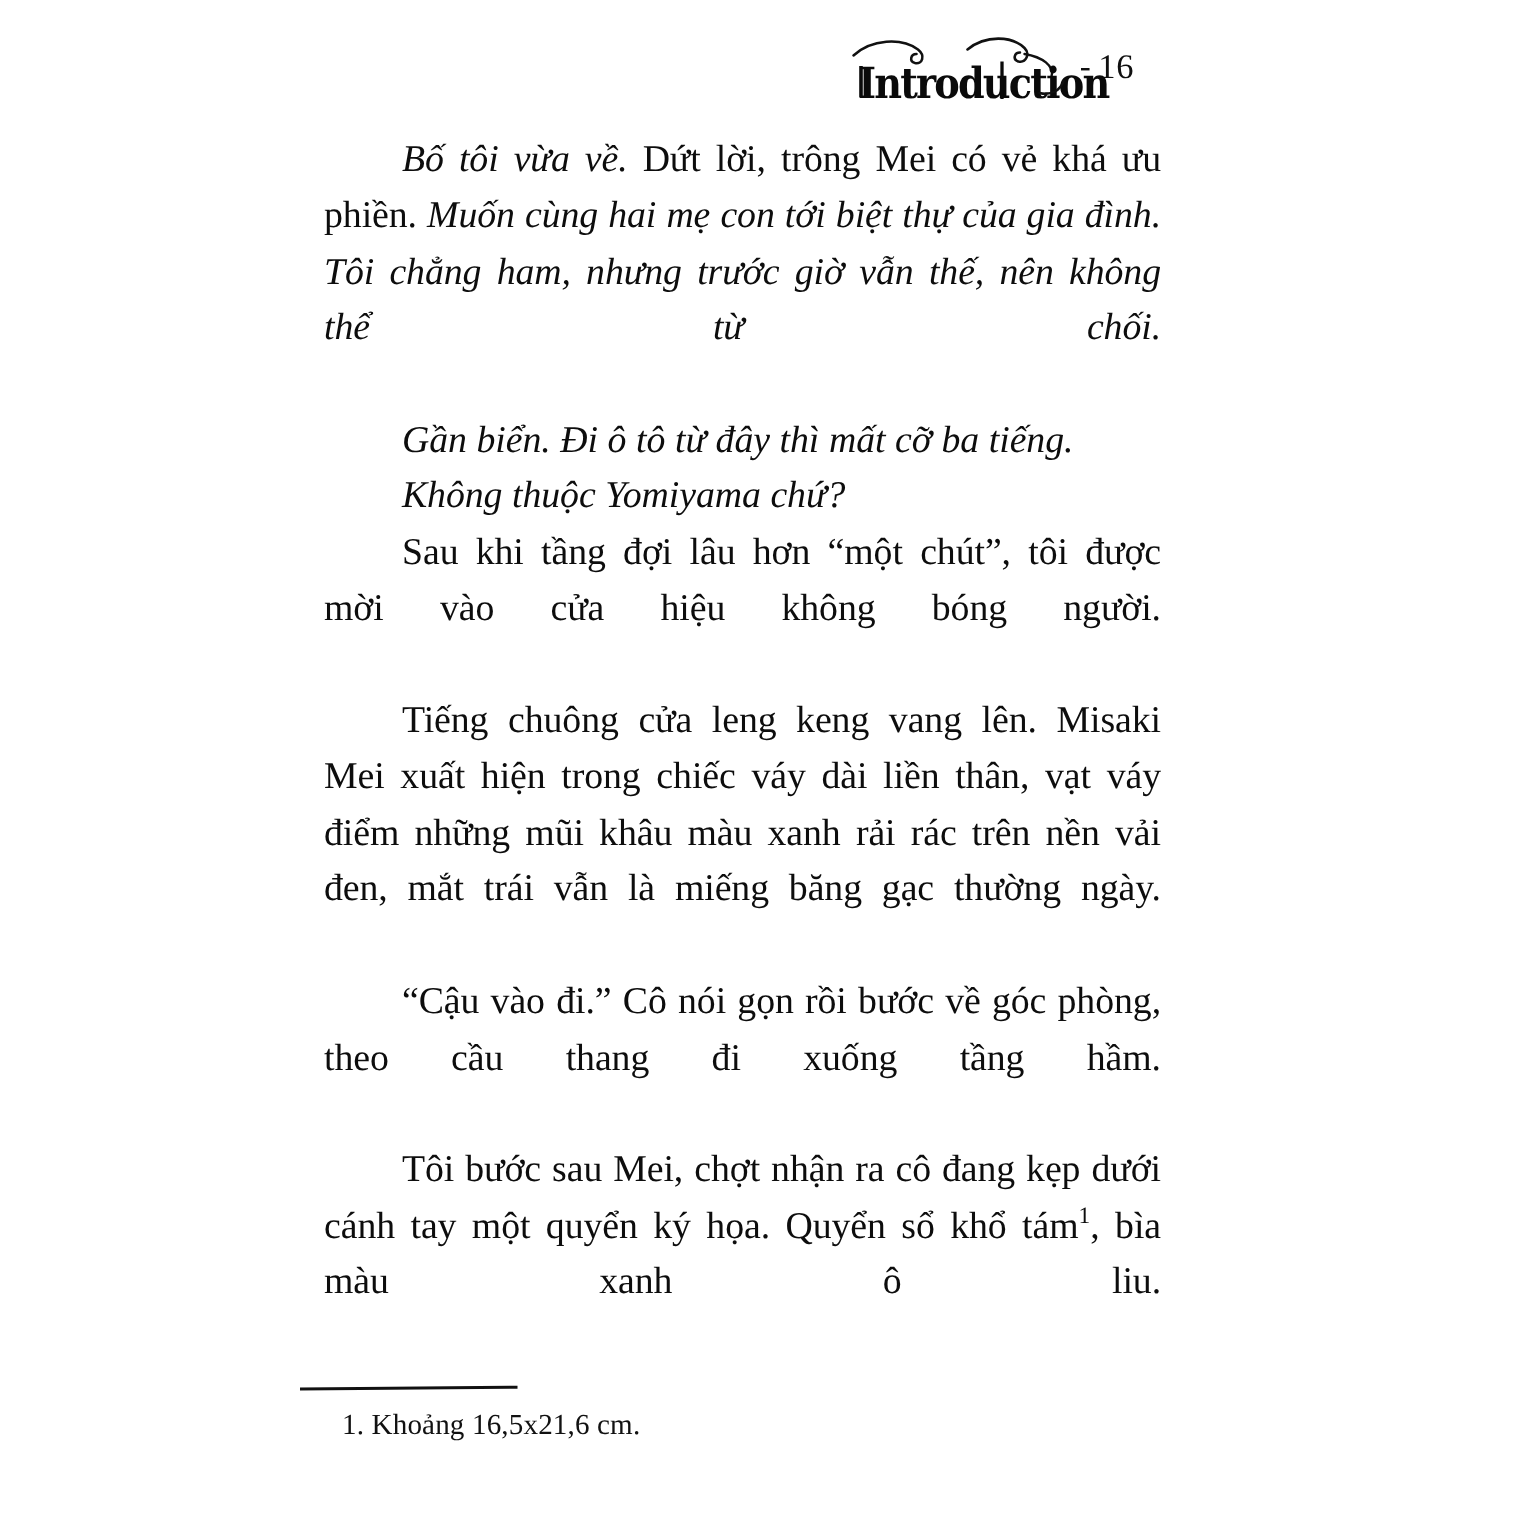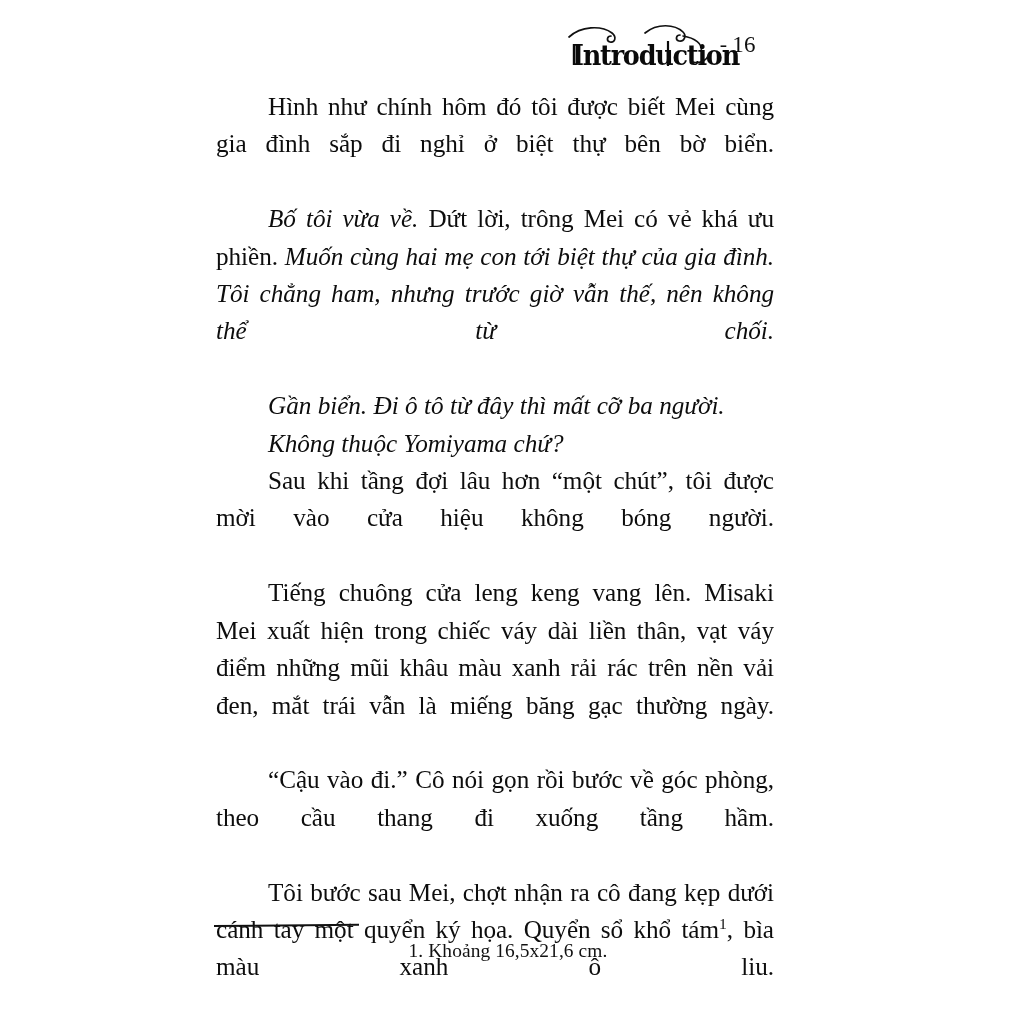--- a/index.html
+++ b/index.html
@@ -103,24 +103,23 @@
   .fn-ref {
     font-size: 0.62em;
     vertical-align: super;
     line-height: 0;
     letter-spacing: 0;
   }
 
   
   .footnote-area {
     position: absolute;
-    left: 214px;
+    left: 200px;
     top: 925px;
     width: 560px;
-    text-align: center;
   }
 
   .footnote-rule {
     width: 145px;
     height: 0;
     border-top: 2.4px solid #111111;
     transform: rotate(-0.45deg);
     transform-origin: left center;
     margin: 0 0 0 0;
   }
@@ -155,30 +154,27 @@
         <path d="M126 38 C 134 40, 140 36, 142 30" fill="none" stroke="#111" stroke-width="1.6" stroke-linecap="round"></path>
       </svg>
     </span>
 
     <span class="rh-sep">-</span>
     <span class="rh-folio">16</span>
   </div>
 
   <div class="textblock">
 
-    <p class="para">
-      <span>Hình như chính hôm đó tôi được biết Mei cùng gia đình sắp đi nghỉ ở biệt thự bên bờ biển.</span>
-    </p>
 
     <p class="para"><span class="it">Bố tôi vừa về.</span><span> Dứt lời, trông Mei có vẻ khá ưu phiền. </span><span class="it">Muốn cùng hai mẹ con tới biệt thự của gia đình. Tôi chẳng ham, nhưng trước giờ vẫn thế, nên không thể từ chối.</span>
     </p>
 
 
     <p class="para noafter">
-      <span class="it">Gần biển. Đi ô tô từ đây thì mất cỡ ba người.</span>
+      <span class="it">Gần biển. Đi ô tô từ đây thì mất cỡ ba tiếng.</span>
     </p>
 
     <p class="para noafter">
       <span class="it">Không thuộc Yomiyama chứ?</span>
     </p>
 
 
     <p class="para">
       <span>Sau khi tầng đợi lâu hơn “một chút”, tôi được mời vào cửa hiệu không bóng người.</span>
     </p>

